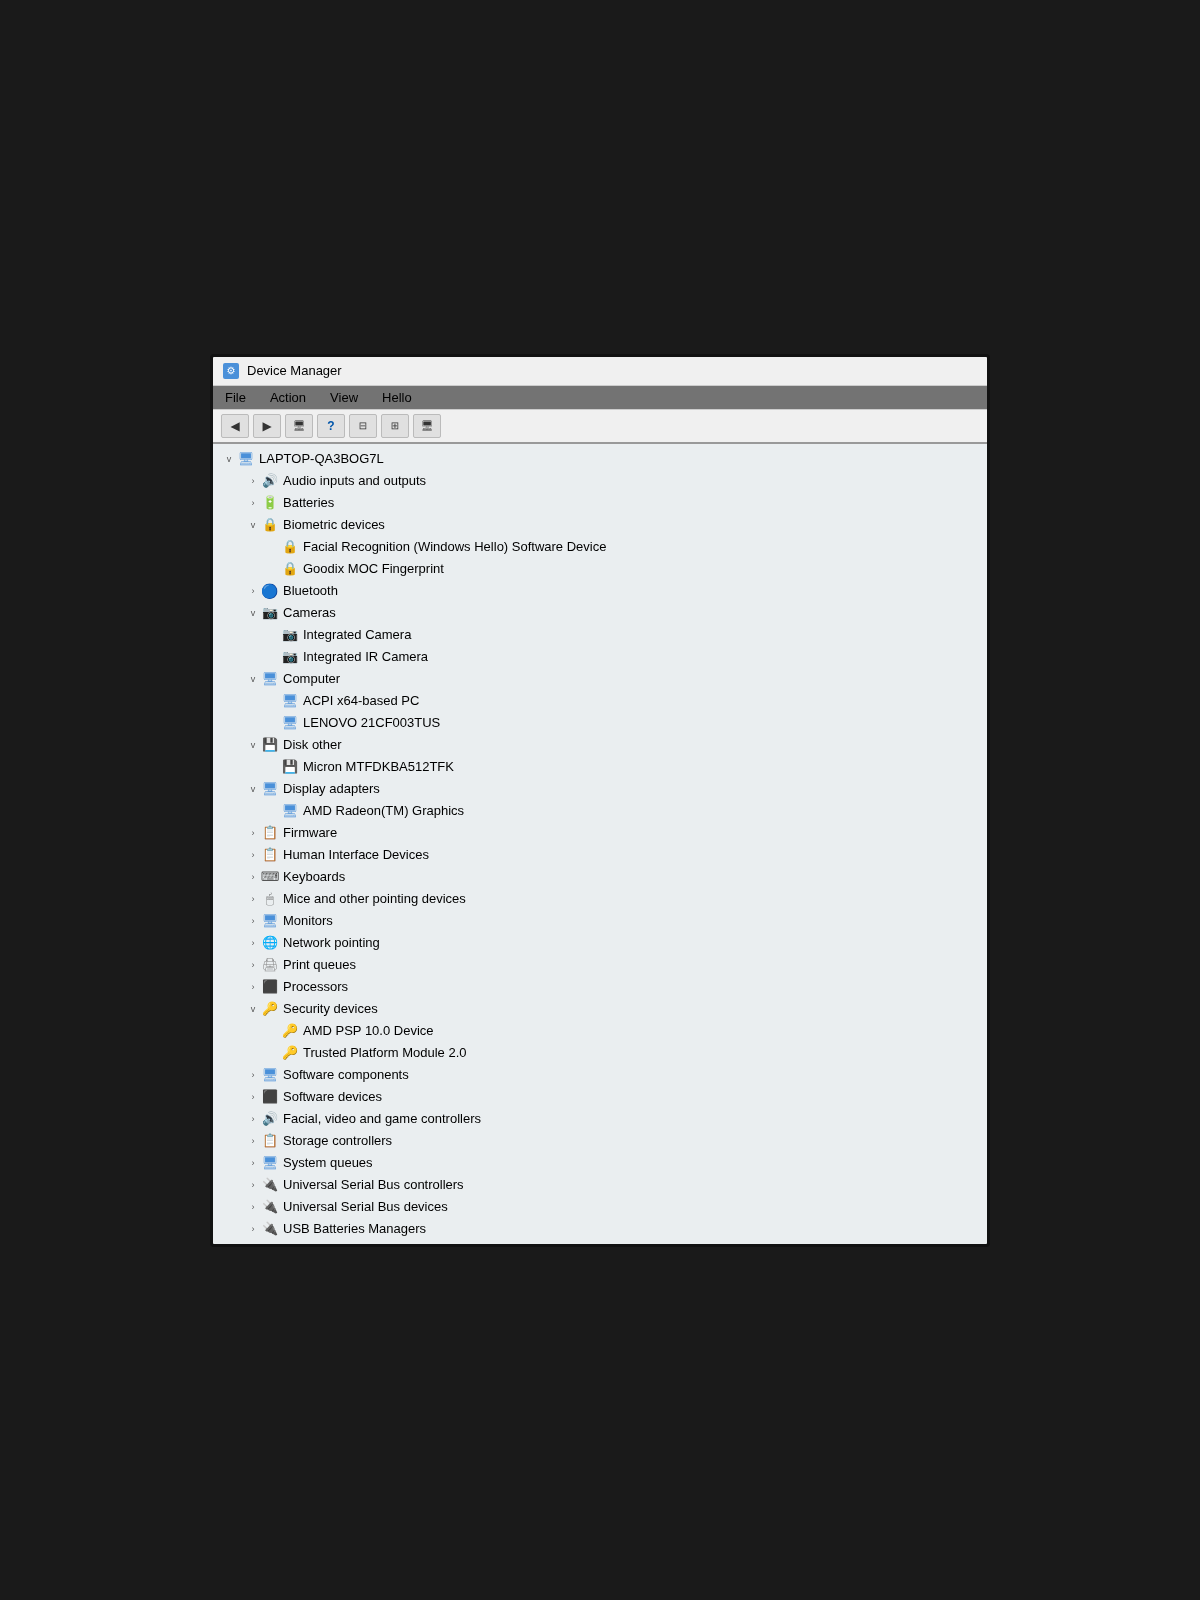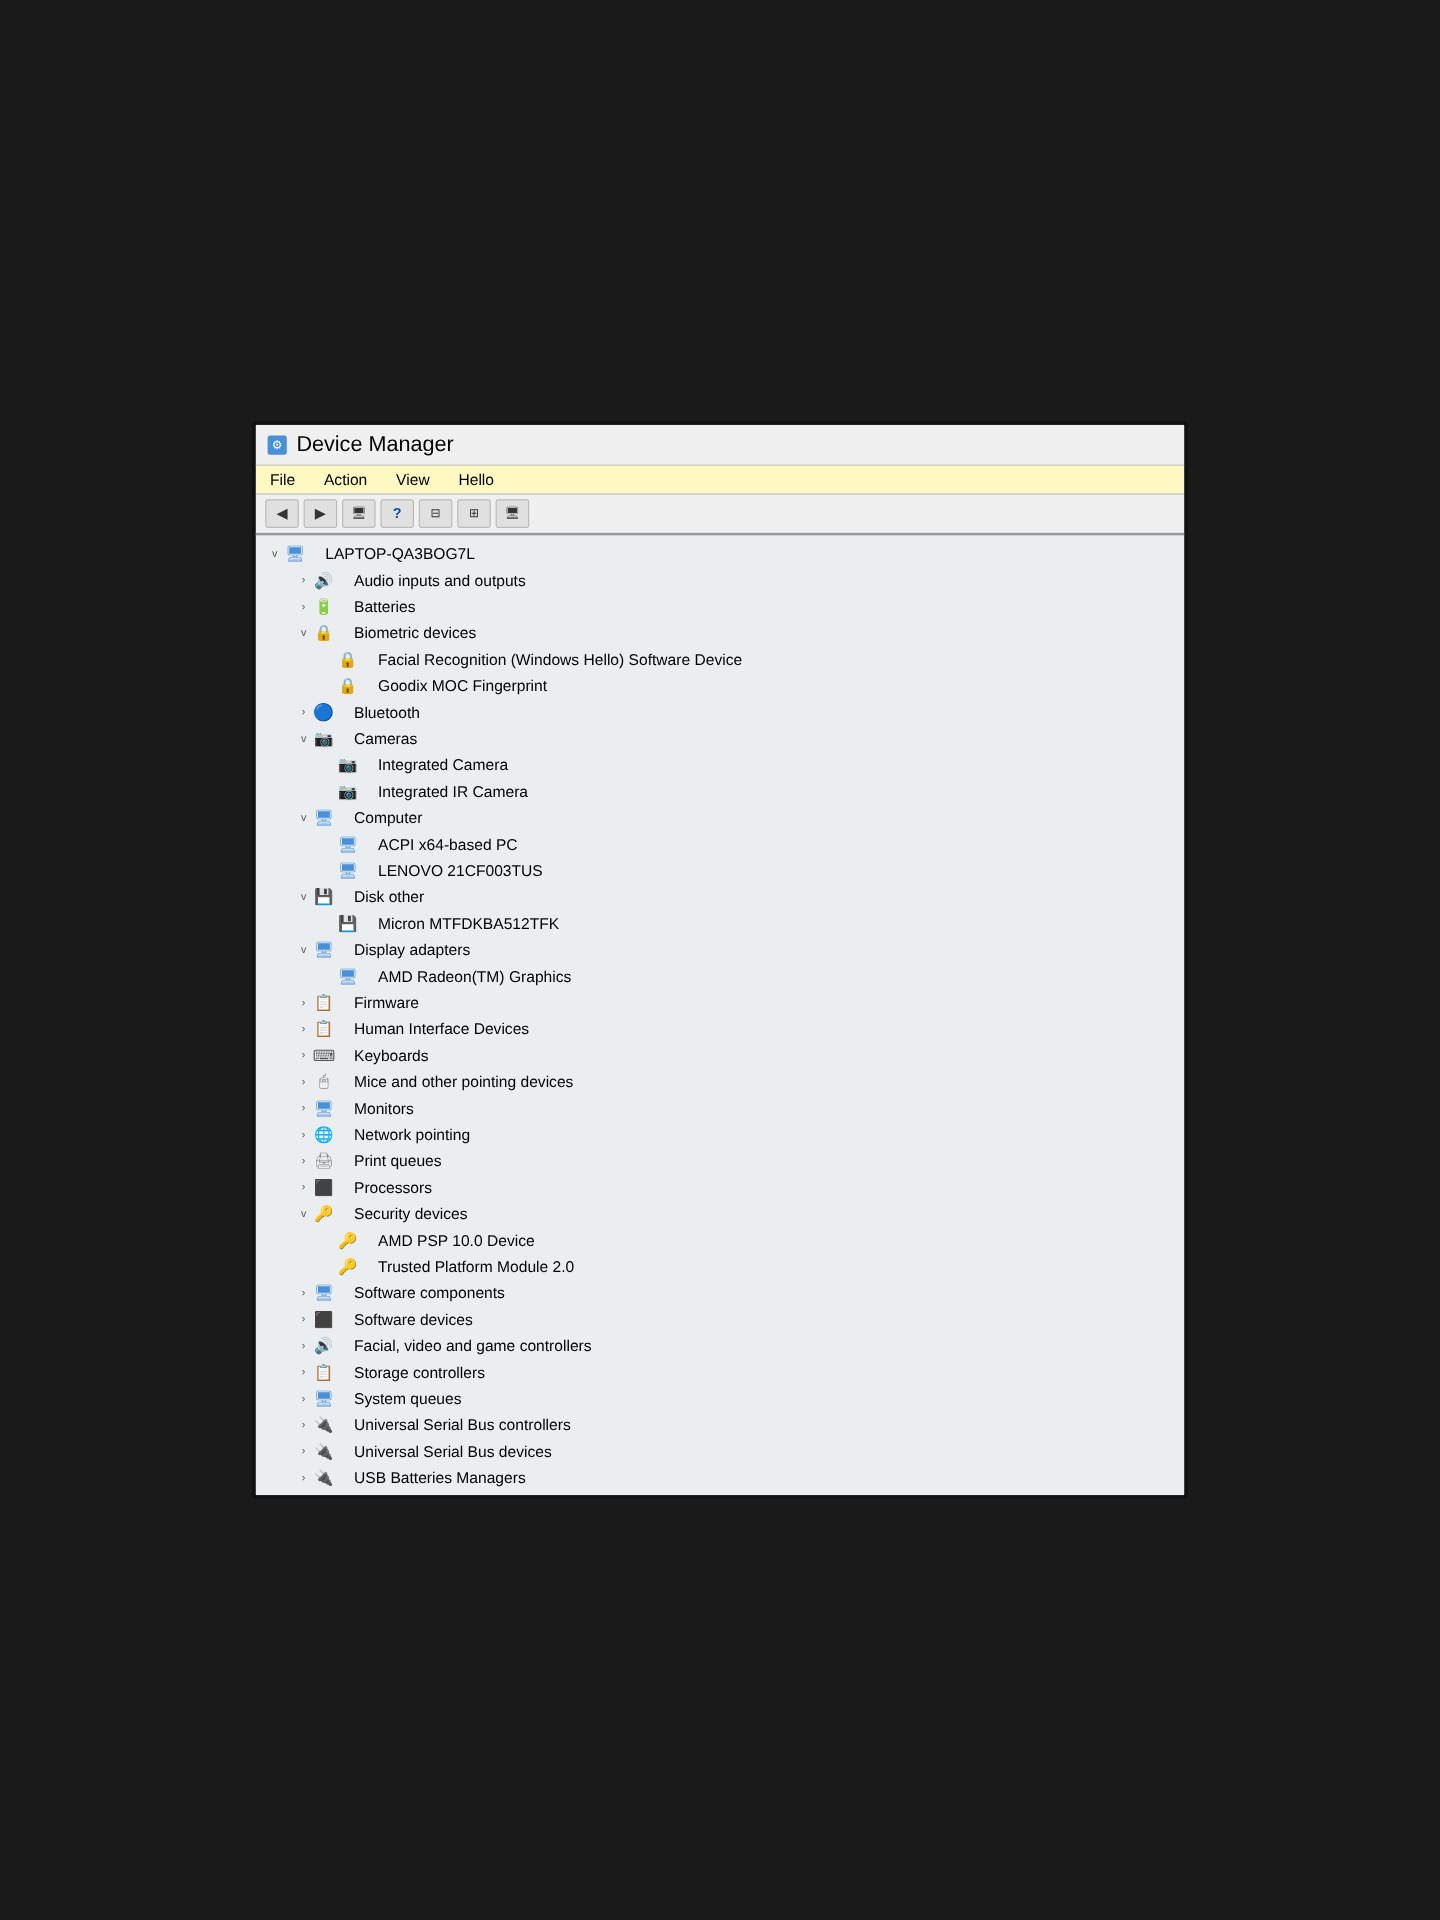--- a/index.html
+++ b/index.html
@@ -32,26 +32,26 @@
       background: #4a90d9;
       border-radius: 2px;
       flex-shrink: 0;
       display: flex;
       align-items: center;
       justify-content: center;
       font-size: 10px;
       color: white;
     }
     .title-bar-text {
-      font-size: 18px;
+      font-size: 13px;
       color: #000;
       font-weight: normal;
     }
     .menu-bar {
-      background: #fef9c3;
+      background: #737373;
       padding: 2px 8px;
       display: flex;
       gap: 16px;
       border-bottom: 1px solid #ccc;
     }
     .menu-item {
       font-size: 13px;
       color: #000;
       padding: 2px 4px;
       cursor: pointer;
@@ -110,21 +110,20 @@
       height: 18px;
       margin-right: 4px;
       display: inline-flex;
       align-items: center;
       justify-content: center;
       flex-shrink: 0;
       font-size: 13px;
     }
     .item-label {
       font-size: 13px;
-      margin-left: 12px;
     }
     
     .icon-computer { color: #4a90d9; }
     .icon-audio { color: #3a7abf; }
     .icon-battery { color: #5a9a5a; }
     .icon-biometric { color: #888; }
     .icon-bluetooth { color: #0066cc; }
     .icon-camera { color: #666; }
     .icon-disk { color: #444; }
     .icon-display { color: #4a90d9; }

